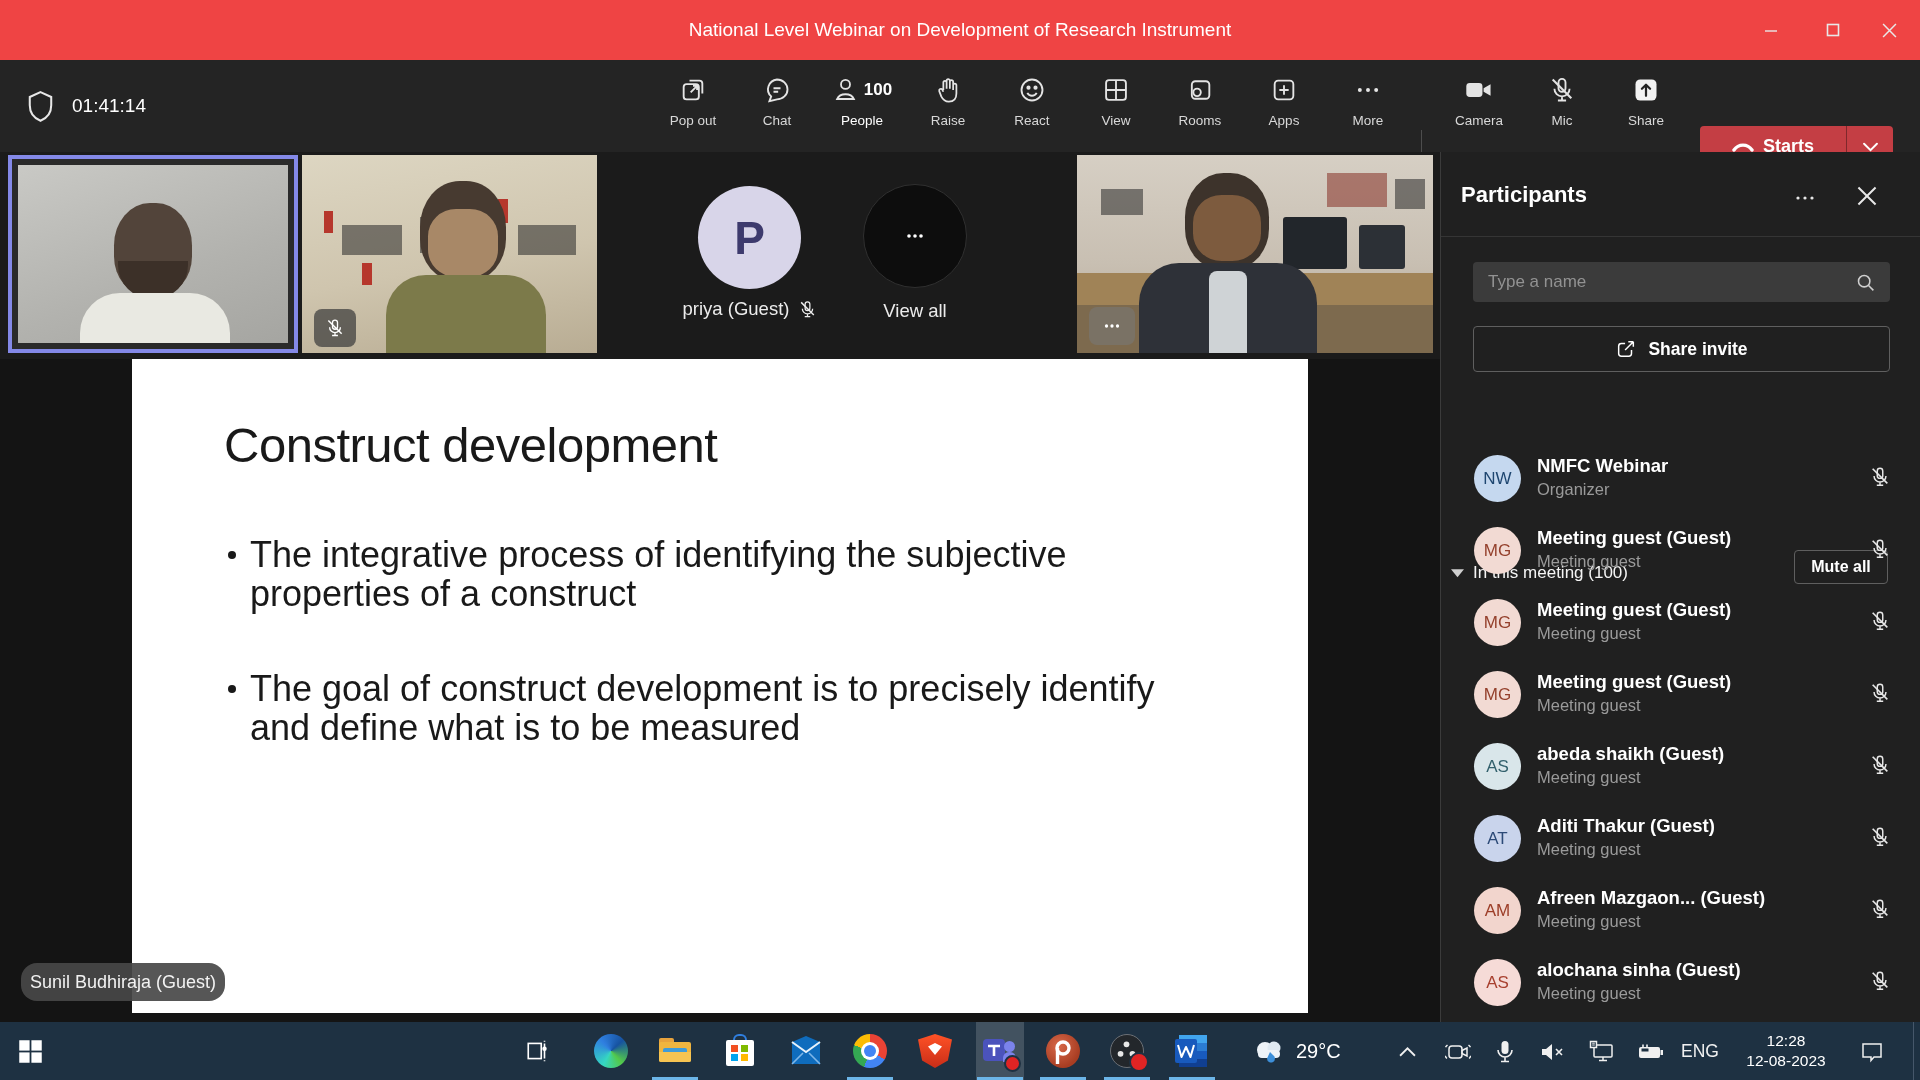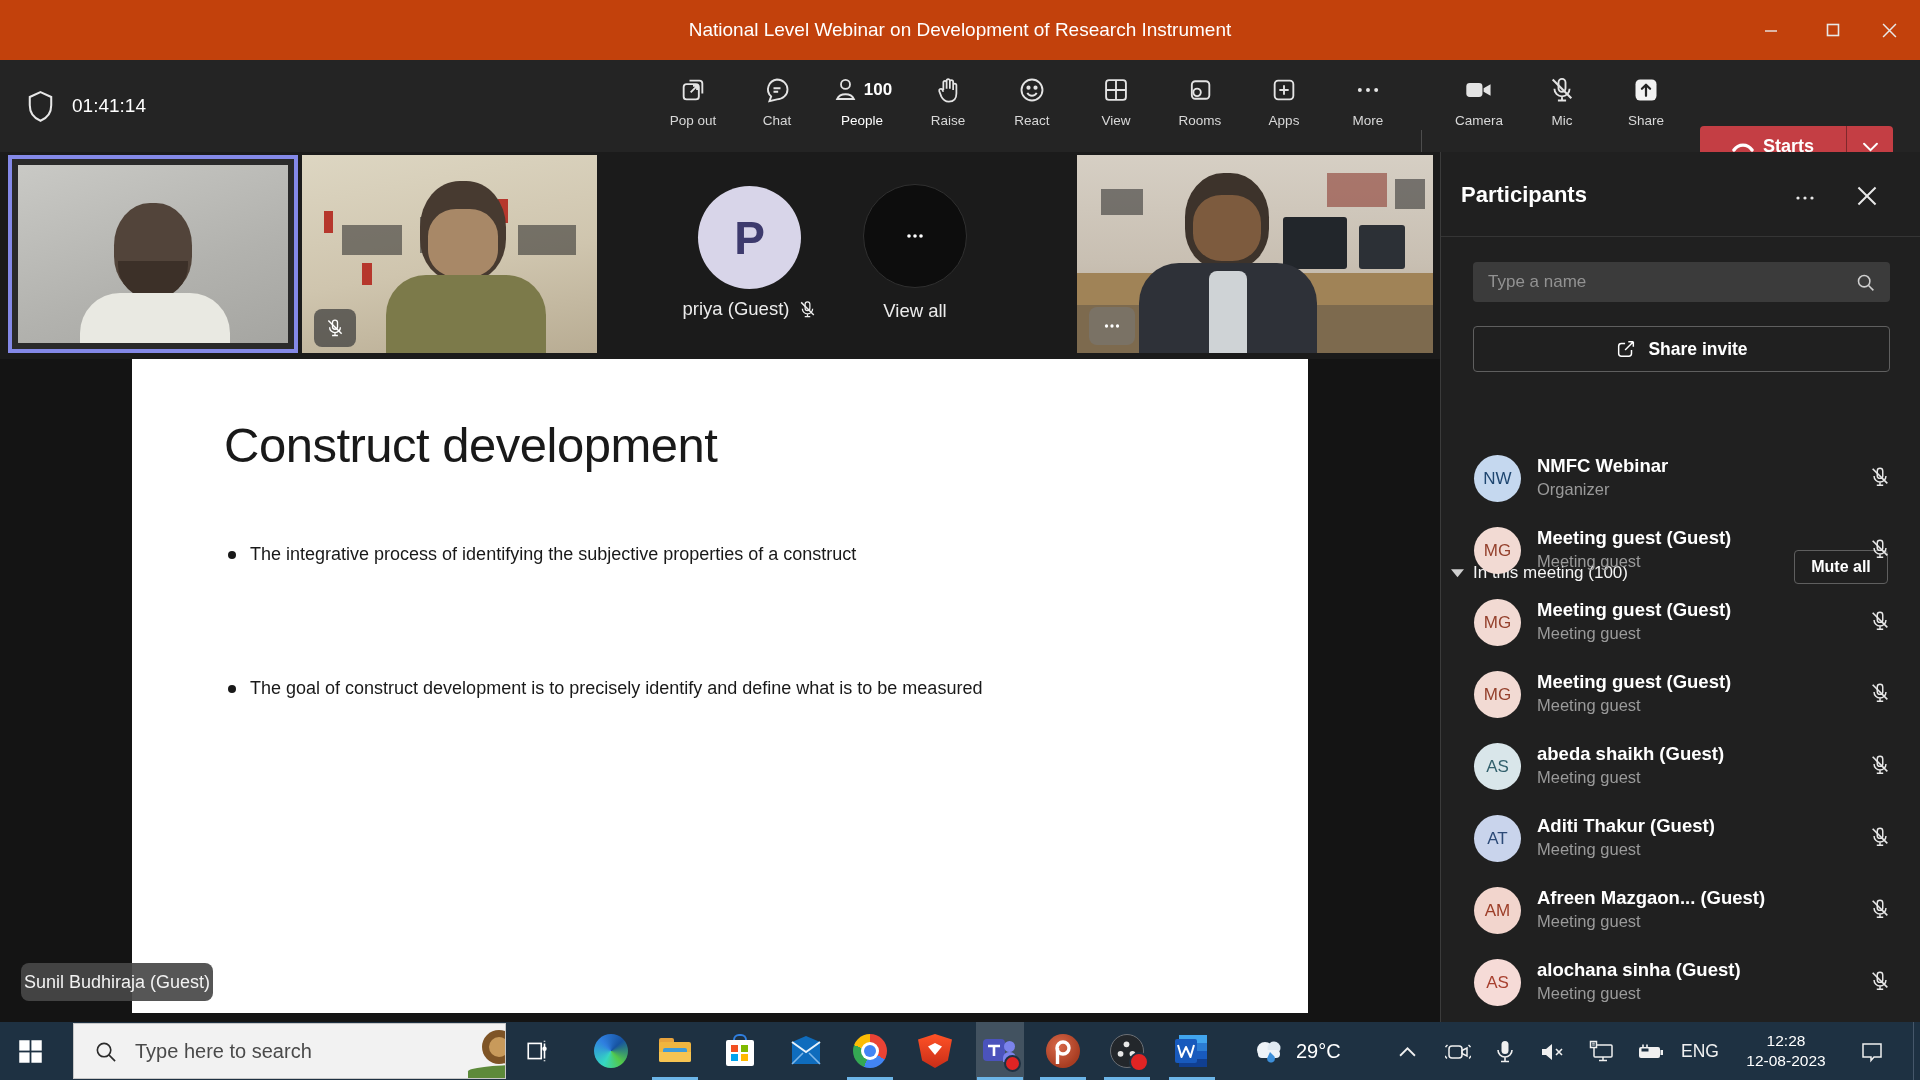--- a/index.html
+++ b/index.html
@@ -2,21 +2,21 @@
 <html><head>
 <meta charset="utf-8">
 <style>
   * { margin:0; padding:0; box-sizing:border-box; }
   html,body { width:1920px; height:1080px; overflow:hidden; background:#000;
               font-family:"Liberation Sans", sans-serif; }
   .abs { position:absolute; }
   #root { position:relative; width:1920px; height:1080px; }
 
   
-  #titlebar { left:0; top:0; width:1920px; height:68px; background:#c2410c; }
+  #titlebar { left:0; top:0; width:1920px; height:68px; background:#ef4444; }
   #win-title { left:0; top:0; width:1920px; height:60px; display:flex; align-items:center;
                justify-content:center; color:#fff; font-size:19px; }
   .wctl { top:0; width:62px; height:60px; display:flex; align-items:center; justify-content:center; color:#e8e8e8; }
 
   
   #toolbar { left:0; top:60px; width:1920px; height:92px; background:#242424; }
   #shield { left:26px; top:31px; color:#e8e8e8; }
   #timer { left:72px; top:0; height:92px; display:flex; align-items:center; color:#fff; font-size:19px; }
   .tbtn { top:8px; width:72px; height:80px; display:flex; flex-direction:column; align-items:center;
           justify-content:flex-start; color:#e4e4e4; cursor:default; }
@@ -50,25 +50,25 @@
   #viewall-circle { left:863px; top:32px; width:104px; height:104px; border-radius:50%; background:#0d0d0d;
                     border:1px solid #303030; display:flex; align-items:center; justify-content:center; color:#fff; }
   .strip-label { color:#ececec; font-size:18.5px; display:flex; align-items:center; gap:9px; justify-content:center; }
   #priya-label { left:640px; top:146px; width:220px; }
   #viewall-label { left:863px; top:148px; width:104px; }
 
   
   #stage { left:0; top:359px; width:1440px; height:663px; background:#141414; }
   #slide { position:absolute; left:132px; top:0; width:1176px; height:654px; background:#fff; color:#191919; }
   #slide-title { position:absolute; left:92px; top:58px; font-size:49px; font-weight:300; letter-spacing:-.5px; }
-  .bullet { position:absolute; left:96px; width:990px; font-size:18px; font-weight:300; line-height:39px;
+  .bullet { position:absolute; left:96px; width:990px; font-size:36px; font-weight:300; line-height:39px;
             padding-left:22px; }
   .bullet::before { content:""; position:absolute; left:0; top:16px; width:8px; height:8px; border-radius:50%; background:#191919; }
   #b1 { top:176px; } #b2 { top:310px; } #b3 { top:448px; }
-  #presenter-pill { position:absolute; left:21px; top:604px; height:38px; padding:0 3px; border-radius:8px;
+  #presenter-pill { position:absolute; left:21px; top:604px; height:38px; padding:0 9px; border-radius:16px;
                     background:rgba(72,72,72,.92); color:#f2f2f2; font-size:18px; display:flex; align-items:center; }
 
   
   #panel { left:1440px; top:152px; width:480px; height:870px; background:#202020; border-left:1px solid #3b3b3b; color:#fff; }
   #panel-title { position:absolute; left:20px; top:30px; font-size:22px; font-weight:bold; }
   .panel-hicon { position:absolute; top:34px; color:#e8e8e8; }
   #panel-divider { position:absolute; left:0; top:84px; width:480px; height:1px; background:#353535; }
   #panel-search { position:absolute; left:32px; top:110px; width:417px; height:40px; background:#3b3b3b; border:none;
                   border-radius:4px; color:#e8e8e8; font-size:17px; padding:0 40px 0 15px;
                   font-family:"Liberation Sans",sans-serif; }
@@ -492,34 +492,20 @@
   <div id="taskbar" class="abs">
     <div id="start-btn" class="abs">
       <svg width="27" height="27" viewBox="0 0 24 24" fill="#fff">
         <rect x="2" y="2" width="9.2" height="9.2"></rect>
           <rect x="12.8" y="2" width="9.2" height="9.2"></rect>
         <rect x="2" y="12.8" width="9.2" height="9.2"></rect>
           <rect x="12.8" y="12.8" width="9.2" height="9.2"></rect>
         </svg>
     </div>
 
-    <div id="tb-search" class="abs">
-      <svg width="23" height="23" viewBox="0 0 24 24" fill="none" stroke="#2b2b2b" stroke-width="1.7" style="margin:0 18px 0 20px">
-        <circle cx="10.5" cy="10.5" r="7"></circle>
-          <path d="M15.8 15.8 L22 22"></path>
-        </svg>
-      <input id="tb-search-input" placeholder="Type here to search" style="">
-      <div id="lion">
-        <div class="abs" style="left:6px;bottom:0;width:110px;height:13px;border-radius:50% 50% 0 0;background:#5d8a3a"></div>
-        <div class="abs" style="left:38px;top:14px;width:62px;height:26px;border-radius:12px;background:#c89a5b"></div>
-        <div class="abs" style="left:20px;top:4px;width:34px;height:34px;border-radius:50%;background:#7e5426"></div>
-        <div class="abs" style="left:27px;top:11px;width:20px;height:20px;border-radius:50%;background:#c89a5b"></div>
-
-      </div>
-    </div>
 
     <div id="taskview" class="abs">
       <svg width="26" height="26" viewBox="0 0 24 24" fill="none" stroke="currentColor" stroke-width="1.5">
         <rect x="3" y="5" width="12" height="14"></rect>
           <path d="M18 5 V19 M18 2.5 V3.5 M18 20.5 V21.5"></path>
           <circle cx="18" cy="10" r="1.3" fill="currentColor"></circle>
         </svg>
     </div>
 
     <div class="app abs" style="left:587px">

